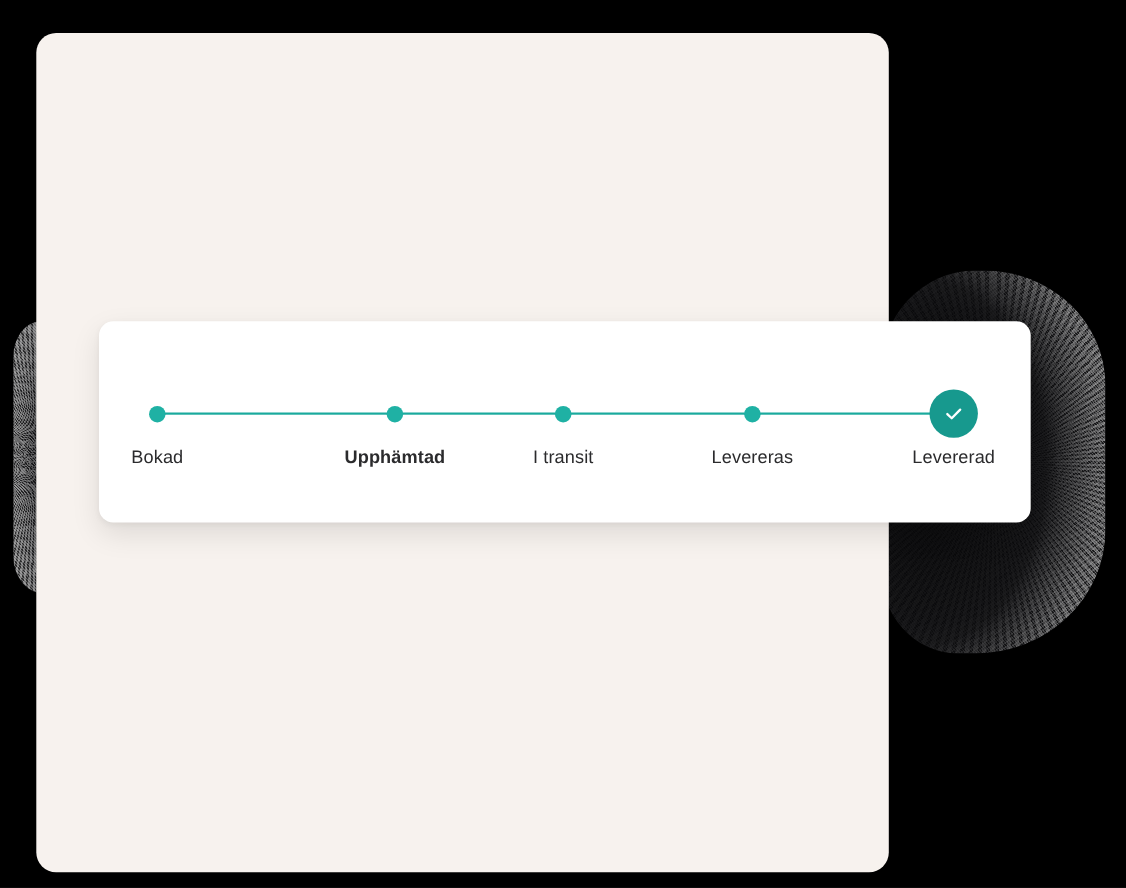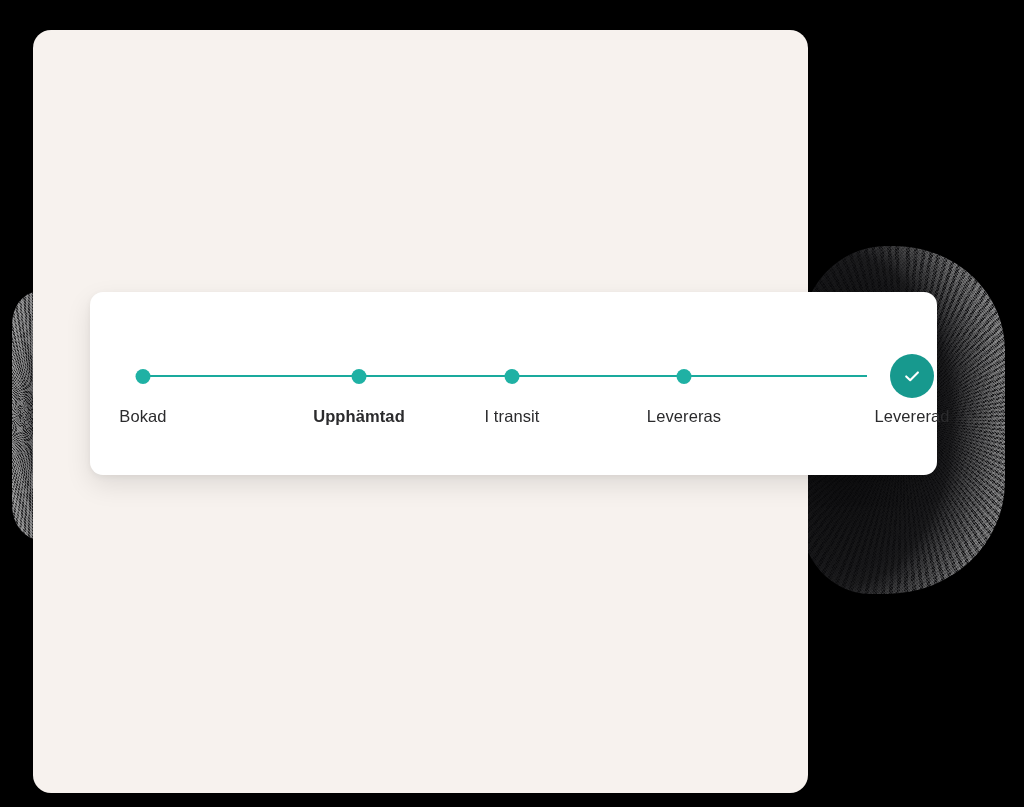--- a/index.html
+++ b/index.html
@@ -194,21 +194,21 @@
           <div class="step-label">Upphämtad</div>
         </div>
         <div class="step" style="left: 512px;">
           <div class="step-dot"></div>
           <div class="step-label">I transit</div>
         </div>
         <div class="step" style="left: 684px;">
           <div class="step-dot"></div>
           <div class="step-label">Levereras</div>
         </div>
-        <div class="step" style="left: 912px;">
+        <div class="step" style="left: 867px;">
           <div class="step-dot-final">
             <svg width="24" height="24" viewBox="0 0 24 24" fill="none">
               <path d="M6.2 12.4 L10.2 16.2 L17.9 8.4" stroke="#FFFFFF" stroke-width="2.1" stroke-linecap="round" stroke-linejoin="round"></path>
             </svg>
           </div>
           <div class="step-label">Levererad</div>
         </div>
       </div>
   </div>
 

